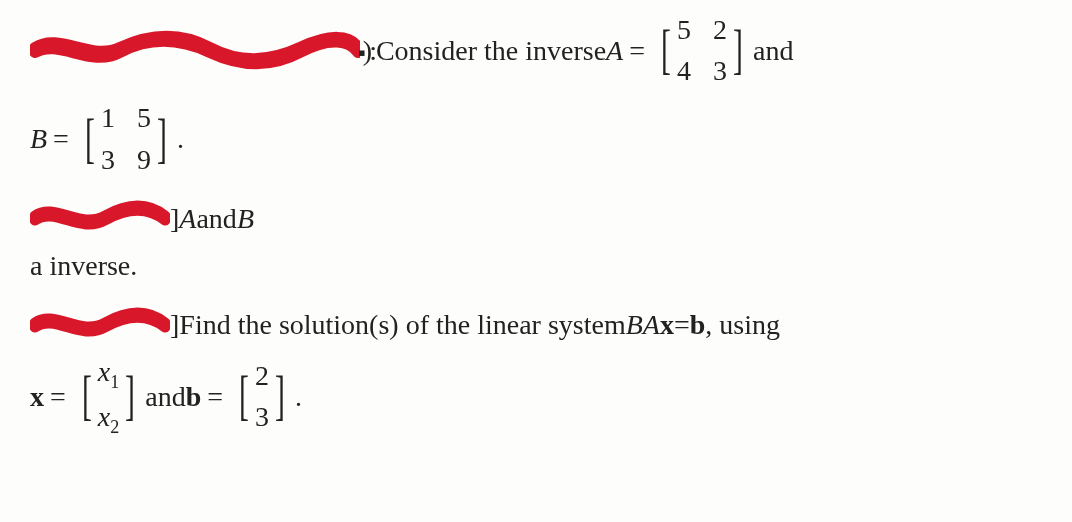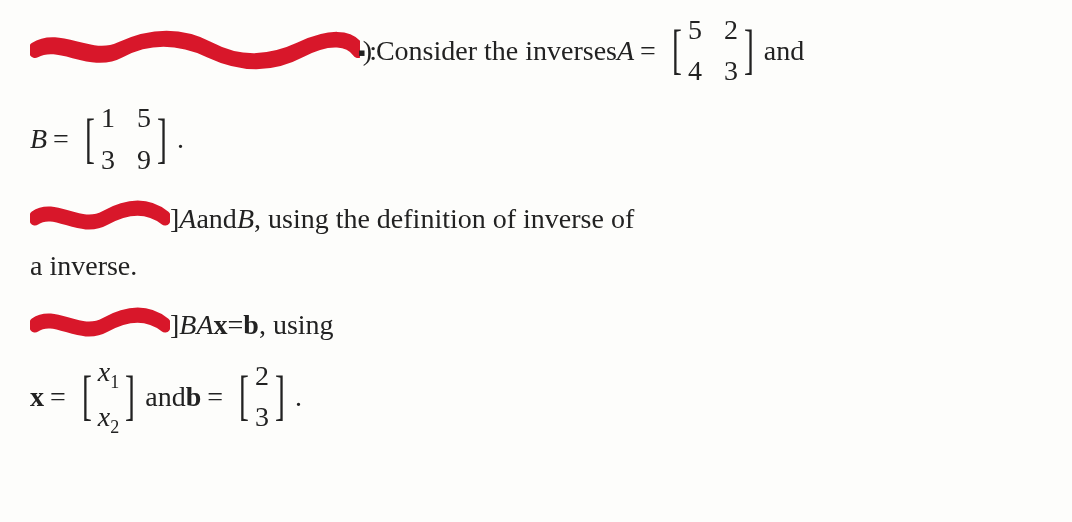--- a/index.html
+++ b/index.html
@@ -74,21 +74,21 @@
 
 <div class="line">
   <span class="scribble">
     <svg width="330" height="40" viewBox="0 0 330 40">
       <path d="M5 20 C 30 5, 60 35, 90 20 S 150 5, 180 20 S 240 35, 270 20 S 320 8, 328 20
                M5 22 C 30 8, 60 38, 90 22 S 150 8, 180 22 S 240 38, 270 22 S 320 10, 328 22
                M5 18 C 30 2, 60 32, 90 18 S 150 2, 180 18 S 240 32, 270 18 S 320 5, 328 18" stroke="#d8172a" stroke-width="12" fill="none" stroke-linecap="round"></path>
     </svg>
   </span>
   <span style="position:relative; left:-2px; letter-spacing:-3px;"><span style="font-size:22px;">▪</span><span>):</span></span>
-  <span> Consider the inverses </span>
+  <span> Consider the inverse </span>
   <span class="math-i">A</span>
   <span class="eq"> = </span>
   <span class="matrix">
     <span class="bracket">[</span>
     <span class="mgrid">
       <span>5</span>
       <span>2</span>
       <span>4</span>
       <span>3</span>
     </span>
@@ -120,37 +120,37 @@
     <svg width="140" height="36" viewBox="0 0 140 36">
       <path d="M5 18 C 25 4, 50 32, 75 18 S 120 6, 135 18
                M5 20 C 25 6, 50 34, 75 20 S 120 8, 135 20
                M5 16 C 25 2, 50 30, 75 16 S 120 4, 135 16" stroke="#d8172a" stroke-width="11" fill="none" stroke-linecap="round"></path>
     </svg>
   </span>
   <span>]</span>
   <span class="math-i">A</span>
   <span> and </span>
   <span class="math-i">B</span>
-  <span>, using the definition of inverse of</span>
 </div>
 <div class="line">
   <span>a inverse.</span>
 </div>
 
 <div class="gap"></div>
 
 <div class="line">
   <span class="scribble">
     <svg width="140" height="36" viewBox="0 0 140 36">
       <path d="M5 18 C 25 4, 50 32, 75 18 S 120 6, 135 18
                M5 20 C 25 6, 50 34, 75 20 S 120 8, 135 20
                M5 16 C 25 2, 50 30, 75 16 S 120 4, 135 16" stroke="#d8172a" stroke-width="11" fill="none" stroke-linecap="round"></path>
     </svg>
   </span>
   <span>]</span>
+  <span> Find the solution(s) of the linear system </span>
   <span class="math-i">BA</span>
     <span class="bold">x</span>
   <span> = </span>
   <span class="bold">b</span>
   <span>, using</span>
 </div>
 
 <div class="line">
   <span class="bold">x</span>
   <span class="eq"> = </span>

